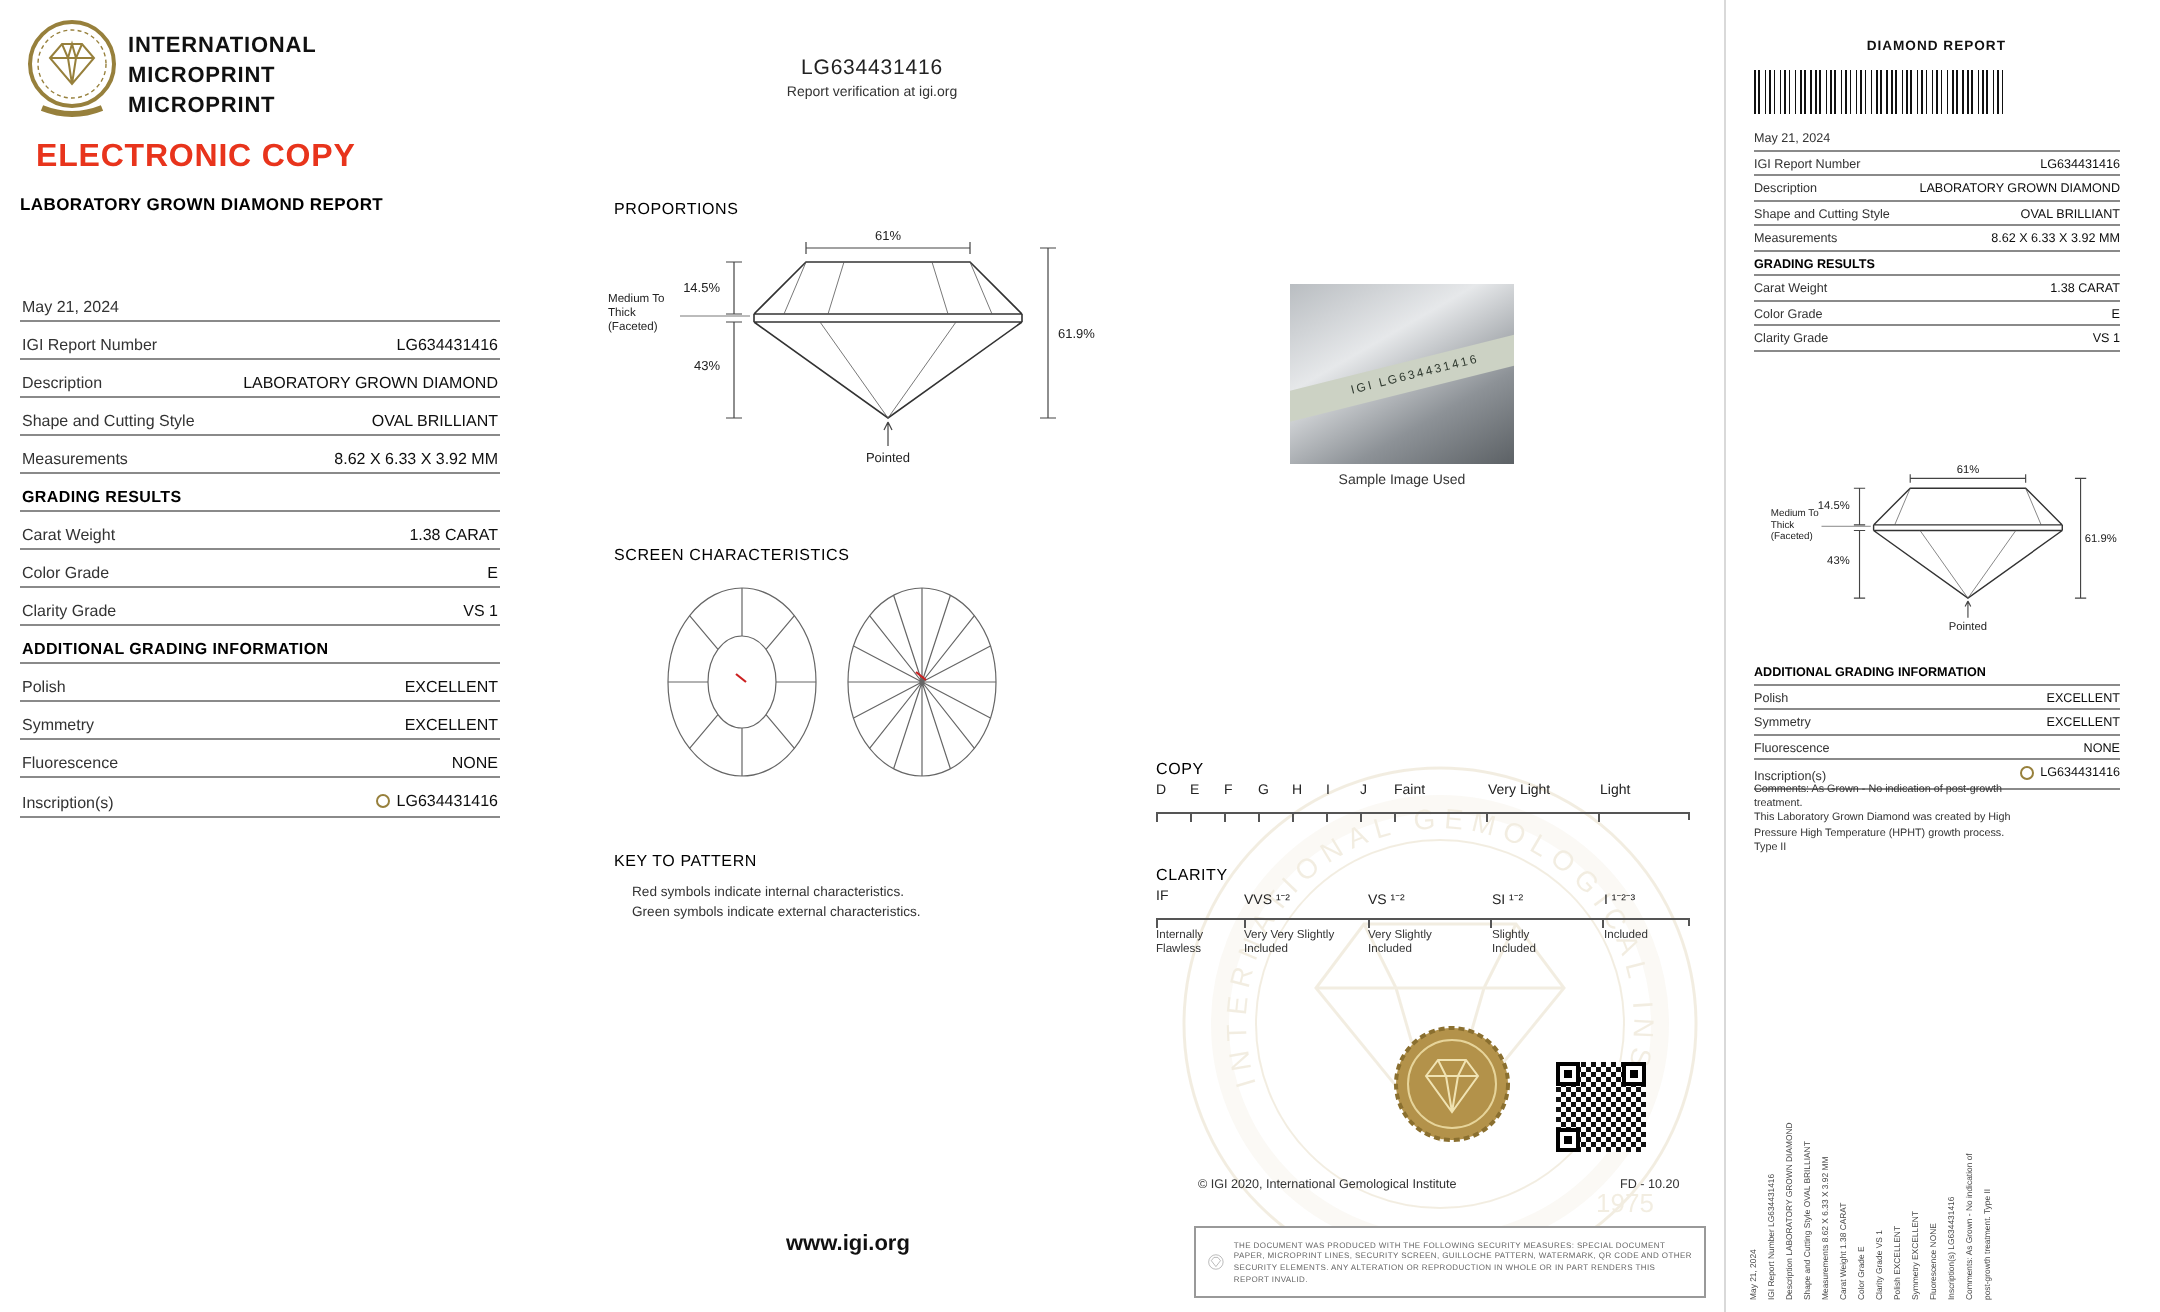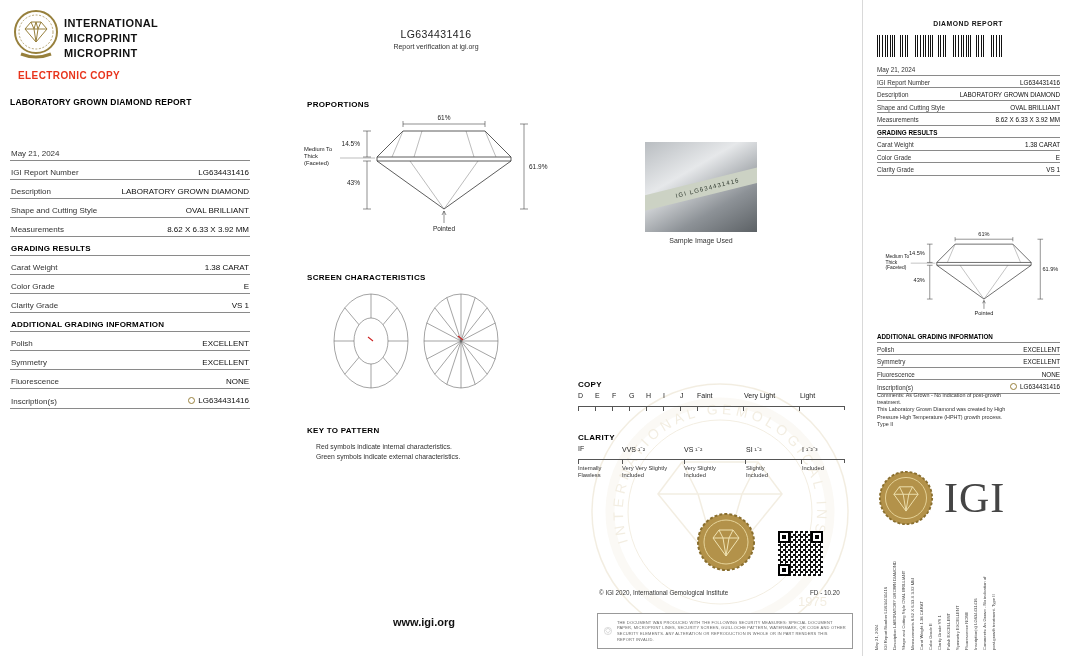--- a/index.html
+++ b/index.html
@@ -3,38 +3,38 @@
 <meta charset="utf-8">
 <style>
   *{margin:0;padding:0;box-sizing:border-box}
   html,body{background:#fff}
   body{font-family:"Liberation Sans",sans-serif;color:#222}
   .page{position:relative;width:1080px;height:656px;background:#fff;overflow:hidden}
   .abs{position:absolute}
 
   
   .org{font-size:11px;font-weight:bold;line-height:15px;letter-spacing:.4px;color:#111}
-  .ecopy{color:#e8341c;font-weight:bold;font-size:10px;letter-spacing:.4px}
+  .ecopy{color:#e8341c;font-weight:bold;font-size:16px;letter-spacing:.4px}
   .center-head{width:212px;text-align:center}
   .ch-no{font-size:10.5px;letter-spacing:.4px;color:#222}
   .ch-note{font-size:7px;color:#333;margin-top:3px}
 
   
   .col-title{font-size:8.5px;font-weight:bold;letter-spacing:.2px;color:#000}
   .rows{width:240px}
   .rows .row{display:flex;justify-content:space-between;align-items:baseline;border-bottom:1px solid #8a8a8a;padding:6.5px 1px 2.5px;font-size:8px}
   .rows .row .lab{color:#333}
   .rows .row .val{color:#0e0e0e;text-align:right}
   .rows .row.head span{font-weight:bold;color:#000;letter-spacing:.2px}
   .insc{display:flex;align-items:center;gap:3px}
   .mini-seal{display:inline-block;width:7px;height:7px;border:1px solid #97803c;border-radius:50%}
   .comments{font-size:8px;line-height:10.5px;color:#3c3c3c;white-space:pre-line}
 
   
-  .sec-title{font-size:8px;font-weight:bold;letter-spacing:.3px;color:#000}
+  .sec-title{font-size:8px;font-weight:normal;letter-spacing:.3px;color:#000}
   .key-lines{font-size:6.8px;line-height:9.5px;color:#333}
   svg text{font-family:"Liberation Sans",sans-serif}
 
   
   .sample-photo{width:112px;height:90px;position:absolute;overflow:hidden;
     background:linear-gradient(150deg,#b9bdc1 0%,#e6e8ea 35%,#8d9297 70%,#5c6165 100%)}
   .band{position:absolute;left:-10px;top:38px;width:145px;height:15px;background:#ccd2c4;
     transform:rotate(-14deg);display:flex;align-items:center;justify-content:center;
     font-size:6px;letter-spacing:1.2px;color:#2e382e}
   .sample-caption{font-size:7px;color:#333;text-align:center;width:112px}
@@ -394,29 +394,20 @@
           </span>
         </div>
     </div>
 
     <div class="rp-comments">Comments:  As Grown - No indication of post-growth
 treatment.
 This Laboratory Grown Diamond was created by High
 Pressure High Temperature (HPHT) growth process.
 Type II</div>
 
-    <div class="rp-logo">
-      <svg width="56" height="56" viewBox="0 0 60 60">
-        <circle cx="30" cy="30" r="28" fill="#b3924a"></circle>
-        <circle cx="30" cy="30" r="28" fill="none" stroke="#8a6f2f" stroke-width="2" stroke-dasharray="3 2"></circle>
-        <circle cx="30" cy="30" r="22" fill="none" stroke="#e6d49a" stroke-width="1"></circle>
-        <path d="M17,26 L23,18 H37 L43,26 L30,44 Z M17,26 H43 M23,18 L27,26 M37,18 L33,26 M27,26 L30,44 M33,26 L30,44" fill="none" stroke="#f0e3b2" stroke-width="1"></path>
-      </svg>
-      <span class="rp-igi">IGI</span>
-    </div>
 
     <div class="spine">
       <div class="spine-inner">
         <div>May 21, 2024</div>
         <div>IGI Report Number LG634431416</div>
         <div>Description LABORATORY GROWN DIAMOND</div>
         <div>Shape and Cutting Style OVAL BRILLIANT</div>
         <div>Measurements 8.62 X 6.33 X 3.92 MM</div>
         <div>Carat Weight 1.38 CARAT</div>
         <div>Color Grade E</div>

